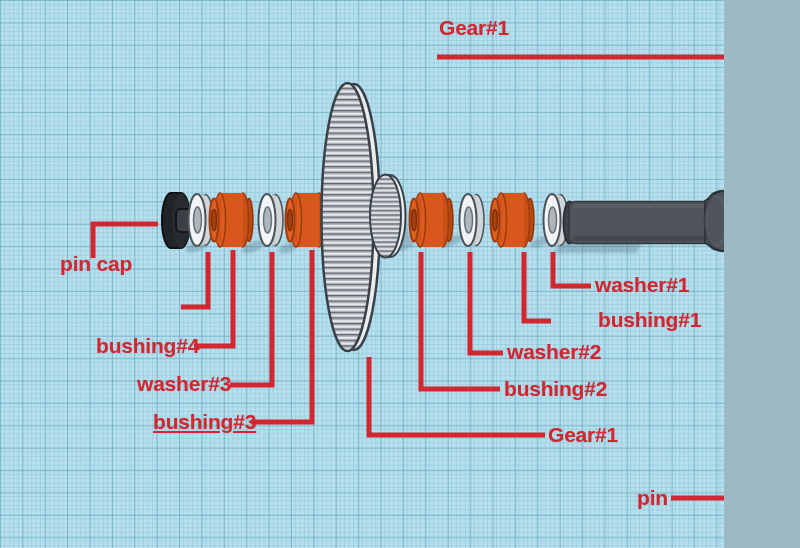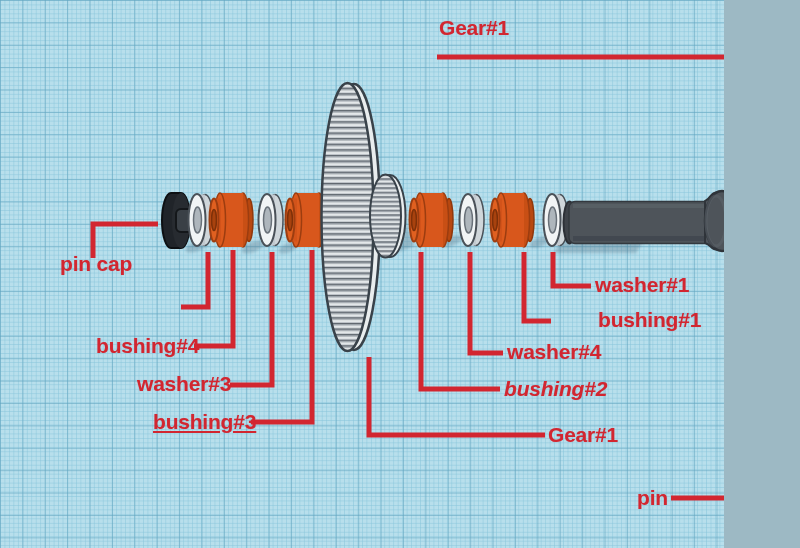--- a/index.html
+++ b/index.html
@@ -168,19 +168,19 @@
       <path d="M671,498 H738 V253"></path>
     </g>
   </svg>
 
   <div class="label" style="left:439px;top:17px;">Gear#1</div>
   <div class="label" style="left:60px;top:253px;">pin cap</div>
   <div class="label" style="left:96px;top:335px;">bushing#4</div>
   <div class="label" style="left:137px;top:373px;">washer#3</div>
   <div class="label" style="left:153px;top:411px;text-decoration:underline;">bushing#3</div>
   <div class="label" style="left:548px;top:424px;">Gear#1</div>
-  <div class="label" style="left:504px;top:378px;font-style:italic;">bushing#2</div>
-  <div class="label" style="left:507px;top:341px;">washer#4</div>
+  <div class="label" style="left:504px;top:378px;">bushing#2</div>
+  <div class="label" style="left:507px;top:341px;">washer#2</div>
   <div class="label" style="left:555px;top:309px;margin-left:43px;">bushing#1</div>
   <div class="label" style="left:595px;top:274px;">washer#1</div>
   <div class="label" style="left:637px;top:487px;">pin</div>
 
 </div>
 
 </body></html>

